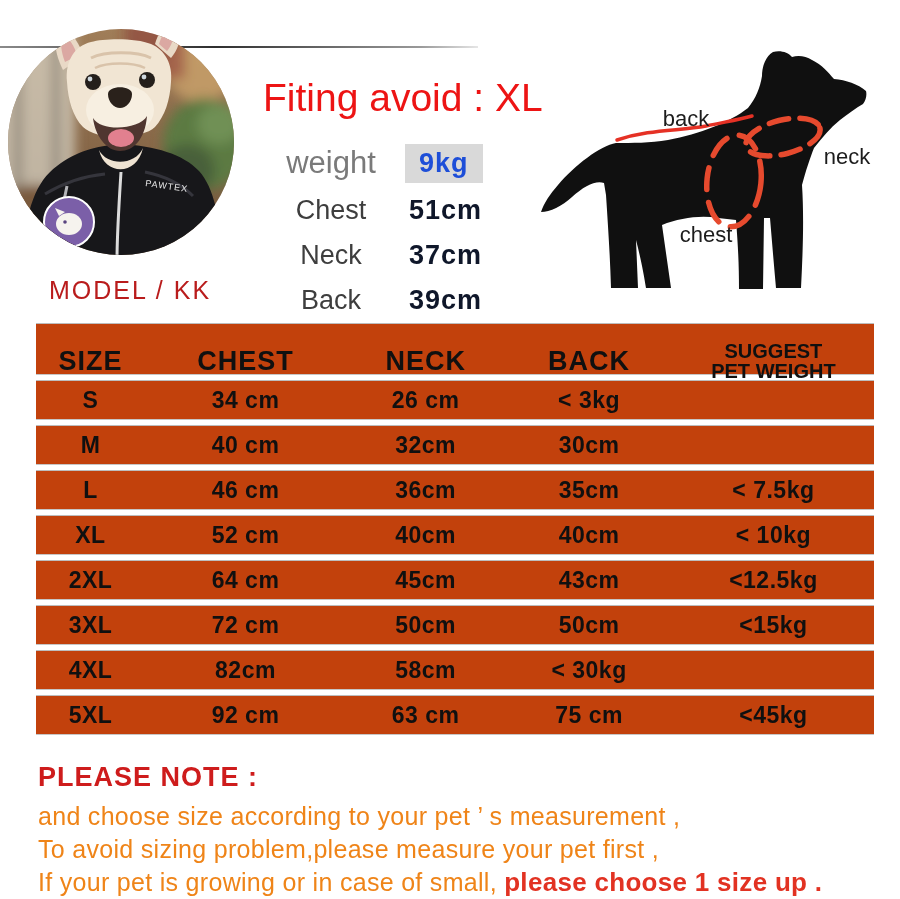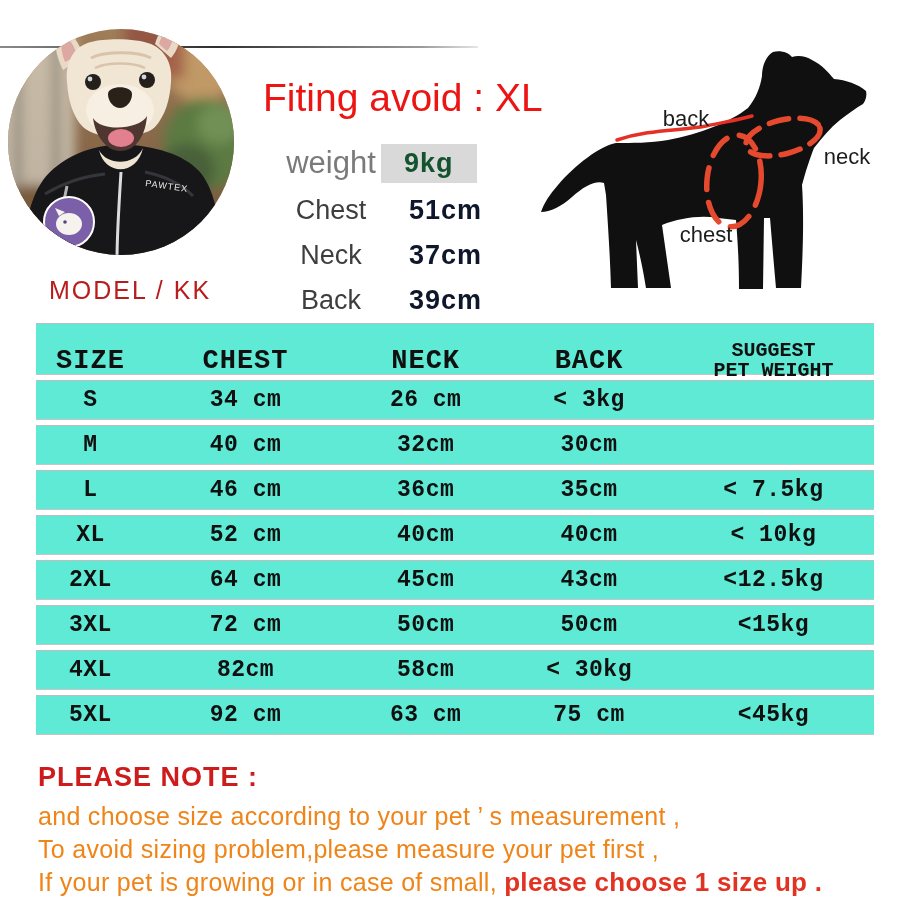--- a/index.html
+++ b/index.html
@@ -19,26 +19,26 @@
   .fit-title{
     position:absolute;left:263px;top:76px;font-size:39px;color:#ed1414;
     font-weight:500;white-space:nowrap;
   }
   .specs{position:absolute;left:283px;top:140px;}
   .spec-row{display:flex;align-items:center;margin-bottom:7px;height:38px;}
   .spec-row.weight{height:46px;margin-bottom:5px;}
   .spec-label{width:96px;text-align:center;font-size:27px;color:#3e3e3e;font-weight:500;}
   .spec-row.weight .spec-label{font-size:31px;color:#7a7a7a;font-weight:400;}
   .spec-value{margin-left:30px;font-size:27px;color:#0f172a;font-weight:700;letter-spacing:1px;}
-  .spec-value.chip{background:#d9d9d9;margin-left:2px;padding:4px 23px;font-weight:700;color:#14532d;}
+  .spec-value.chip{background:#d9d9d9;margin-left:26px;padding:4px 14px;font-weight:700;color:#1d4ed8;}
   .dog-diagram{position:absolute;left:540px;top:45px;width:360px;height:262px;}
   .size-table{position:absolute;left:36px;top:323px;width:838px;}
   .t-band{
-    background:#5eead4;display:grid;grid-template-columns:13% 24% 19% 20% 24%;
-    align-items:center;box-shadow:inset 0 1px 0 #bdbdbd, inset 0 -1px 0 #c6c6c6;font-family:Liberation Mono, monospace;
+    background:#c2410c;display:grid;grid-template-columns:13% 24% 19% 20% 24%;
+    align-items:center;box-shadow:inset 0 1px 0 #bdbdbd, inset 0 -1px 0 #c6c6c6;
   }
   .t-head{height:52px;}
   .t-row{height:40px;margin-top:5px;}
   .t-cell{text-align:center;color:#101010;}
   .t-head .t-cell{font-size:27px;font-weight:700;letter-spacing:1px;}
   .t-head .t-cell.small{font-size:20px;line-height:20px;letter-spacing:0;max-width:130px;margin:18px auto;}
   .t-row .t-cell{font-size:23px;font-weight:700;letter-spacing:0.5px;}
   .note{position:absolute;left:38px;top:762px;width:840px;}
   .note-title{font-size:27px;font-weight:800;color:#ce1c1c;letter-spacing:1px;}
   .note-body{margin-top:7px;font-size:25px;color:#ef8418;font-weight:500;line-height:33px;letter-spacing:0.3px;}

